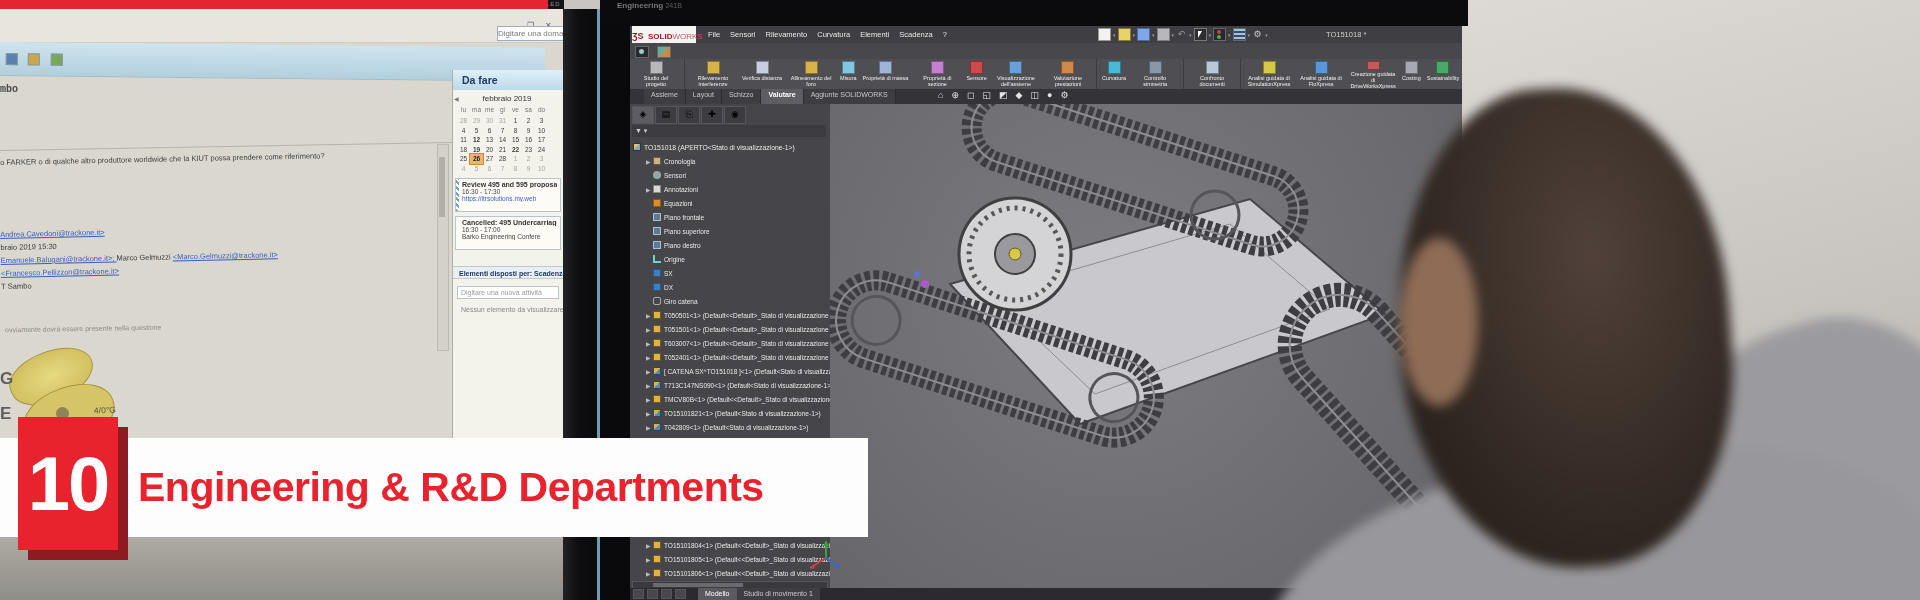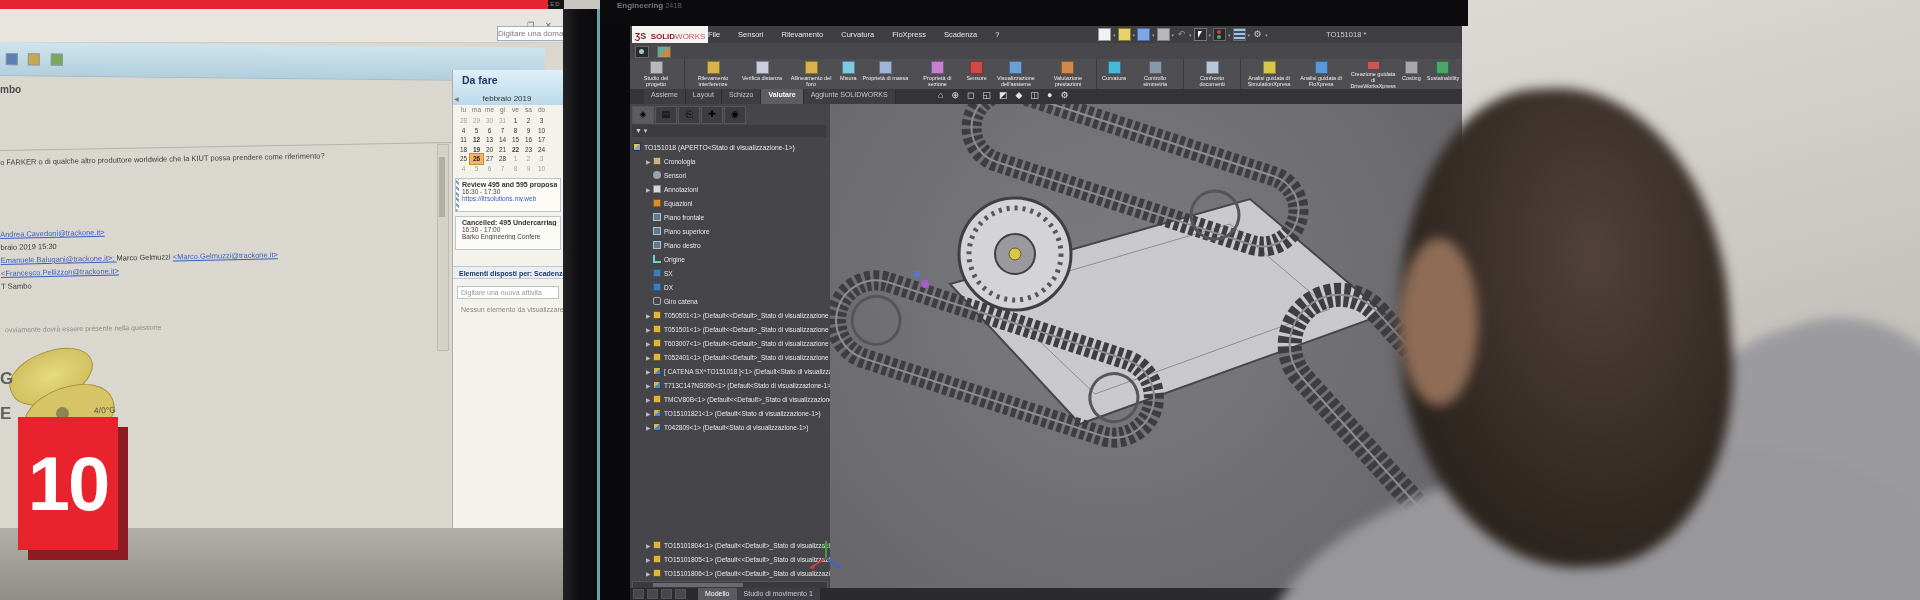--- a/index.html
+++ b/index.html
@@ -11,40 +11,40 @@
   .desk{left:0;top:528px;width:612px;height:72px;background:linear-gradient(#b2afa8,#8f8d87);}
   
   .lm{left:0;top:9px;width:563px;height:519px;background:#dad7cf;overflow:hidden;}
   .lm-top{left:0;top:0;width:563px;height:33px;background:#e7e5de;border-bottom:1px solid #cfccc4;}
   .lm-btn{font-size:8px;color:#666;margin-left:5px;}
   .lm-search{left:497px;top:17px;width:62px;height:13px;background:#fff;border:1px solid #9ab0c0;
     font-size:8px;color:#7a7a7a;line-height:13px;text-align:right;overflow:hidden;white-space:nowrap;padding-right:9px;}
   .lm-ribbon{left:0;top:33px;width:545px;height:33px;background:linear-gradient(#cfe4ee,#b2cfdd);
     border-bottom:1px solid #9fbecd;transform:rotate(.6deg);transform-origin:left top;}
   .rib-ic{width:10px;height:10px;display:inline-block;margin:11px 0 0 6px;border:1px solid #8899aa;}
-  .word-mbo{left:0;top:75px;font-size:10px;font-weight:bold;color:#4a4a4a;}
+  .word-mbo{left:0;top:75px;font-size:10px;font-weight:bold;color:#4a4a4a;font-family:Liberation Mono, monospace;}
   .lm-divider{left:0;top:141px;width:452px;height:1px;background:#b6b3ab;transform:rotate(-1deg);transform-origin:left top;}
   .mail-body{left:0;top:149px;width:362px;font-size:7.5px;color:#3f3f3f;transform:rotate(-1.2deg);
     transform-origin:left top;white-space:nowrap;overflow:hidden;}
   .mail-hdr{left:0;top:219px;width:300px;font-size:7.5px;color:#3a3a3a;line-height:13px;
     transform:rotate(-1.2deg);transform-origin:left top;}
   .lnk{color:#3b5fc0;text-decoration:underline;}
   .mail-note{left:5px;top:316px;font-size:7px;color:#8a8a86;transform:rotate(-1deg);}
   .lm-scroll{left:437px;top:135px;width:10px;height:205px;background:#d4d1c9;border:1px solid #bdbab2;}
   .lm-thumb{left:1px;top:12px;width:6px;height:60px;background:#b2afa7;position:absolute;}
   .part-blob1{left:8px;top:342px;width:85px;height:48px;background:radial-gradient(#e6da80,#c9b754);
     border-radius:45% 55% 50% 50%;transform:rotate(-24deg);border:1px solid #a89440;}
   .part-blob2{left:22px;top:378px;width:92px;height:56px;background:#d6c566;border-radius:48%;
     transform:rotate(-20deg);border:1px solid #a89440;}
   .part-hole{left:56px;top:398px;width:13px;height:13px;border-radius:50%;background:#8f8456;}
   .big-letter{font-size:17px;font-weight:bold;color:#5f5f5f;}
   .part-label{left:94px;top:396px;font-size:8.5px;color:#55524a;transform:rotate(-2deg);}
   
   .todo{left:452px;top:61px;width:111px;height:458px;background:#f3f2eb;border-left:1px solid #b0ada5;overflow:hidden;}
-  .todo-hd{left:0;top:0;width:111px;height:35px;background:linear-gradient(#dff0f8,#bcd9ea);
+  .todo-hd{left:0;top:0;width:111px;height:20px;background:linear-gradient(#dff0f8,#bcd9ea);
     font-size:10.5px;font-weight:bold;color:#1f3864;line-height:20px;padding-left:9px;box-sizing:border-box;}
   .cal-month{left:2px;top:24px;width:104px;font-size:8px;color:#333;text-align:center;}
   .cal-nav{position:absolute;left:-1px;top:1px;font-size:6px;color:#777;}
   .cal-days,.cal-grid{left:4px;display:grid;grid-template-columns:repeat(7,13px);}
   .cal-days{top:36px;font-size:6.5px;color:#777;}
   .cal-days span{text-align:center;}
   .cal-grid{top:46px;font-size:6.5px;color:#3c3c3c;grid-auto-rows:9.5px;}
   .cal-cell{text-align:center;line-height:9.5px;}
   .cal-cell.muted{color:#a9a69e;}
   .cal-cell.bold{font-weight:bold;}
@@ -67,25 +67,25 @@
   .bz-blue{left:597px;top:9px;width:3px;height:591px;background:#8fd0e8;opacity:.75;}
   .bz-right{left:600px;top:0;width:32px;height:600px;background:#0a0a0c;}
   .bz-top{left:600px;top:0;width:868px;height:26px;background:#0b0b0d;}
   .bz-corner{left:540px;top:0;width:24px;height:9px;background:#141416;}
   .led-label{left:546px;top:1px;font-size:6px;color:#8a8a8e;letter-spacing:1px;}
   .brand-label{left:617px;top:1px;font-size:8px;font-weight:bold;color:#77777b;}
   .brand-label .model{font-size:7px;font-weight:normal;color:#5f5f63;}
   
   .sw{left:630px;top:26px;width:832px;height:574px;background:#4a4a4f;overflow:hidden;}
   .sw-menubar{left:0;top:0;width:832px;height:17px;background:#3e3e43;border-bottom:1px solid #2f2f33;}
-  .sw-logo{left:2px;top:-1px;width:76px;height:18px;background:#f4f4f2;line-height:18px;text-align:center;white-space:nowrap;}
+  .sw-logo{left:2px;top:-1px;width:64px;height:18px;background:#f4f4f2;line-height:18px;white-space:nowrap;}
   .sw-logo .g1{font-weight:bold;font-size:9px;color:#8b1a1f;}
   .sw-logo .g2{font-weight:bold;font-size:8px;color:#9c1b22;}
   .sw-logo .g3{font-size:8px;color:#c35a60;}
-  .sw-menus{left:78px;top:0;height:17px;display:flex;gap:18px;align-items:center;font-size:7.5px;color:#e8e8e8;}
+  .sw-menus{left:78px;top:0;height:17px;display:flex;gap:10px;align-items:center;font-size:7.5px;color:#e8e8e8;}
   .qa{left:468px;top:2px;display:flex;align-items:center;gap:2px;}
   .qa .box{width:11px;height:11px;display:inline-block;}
   .qa .caret{font-size:5px;color:#9a9a9e;}
   .qa-new{background:#f2f2f2;border:1px solid #999;}
   .qa-open{background:#e8d26a;border:1px solid #8a7a30;}
   .qa-save{background:#7fa7e8;border:1px solid #4a6aa8;}
   .qa-print{background:#b8b8bc;border:1px solid #808084;}
   .qa-undo{background:none;color:#9a9a9e;font-size:9px;line-height:11px;text-align:center;}
   .qa-cursor{background:#2e2e32;border:1px solid #777;position:relative;}
   .qa-cursor:after{content:"";position:absolute;left:3px;top:2px;border-left:4px solid #fff;border-bottom:7px solid transparent;}
@@ -292,21 +292,21 @@
     <div class="abs sw-menubar">
       <div class="abs sw-logo">
         <span class="g1">ƷS</span> <span class="g2">SOLID</span><span class="g3">WORKS</span>
       </div>
       <div class="abs sw-menus">
 
       <span>File</span>
           <span>Sensori</span>
           <span>Rilevamento</span>
           <span>Curvatura</span>
-          <span>FloXpress</span>
+          <span>Elementi</span>
           <span>Scadenza</span>
           <span>?</span>
         </div>
       <div class="abs qa">
 
       <span class="box qa-new"></span>
           <span class="caret">▾</span>
           <span class="box qa-open"></span>
           <span class="caret">▾</span>
           <span class="box qa-save"></span>
@@ -679,18 +679,21 @@
 
   <div class="abs person">
     <div class="abs hoodie2"></div>
     <div class="abs hoodie1"></div>
     <div class="abs neck"></div>
     <div class="abs head"></div>
     <div class="abs face"></div>
   </div>
 
   <div class="abs red-strip"></div>
+  <div class="abs banner">
+    <div class="abs banner-text">Engineering &amp; R&amp;D Departments</div>
+  </div>
   <div class="abs badge-shadow"></div>
   <div class="abs badge">
     <span class="badge-num">10</span>
   </div>
 
 </div>
 
 </body></html>

